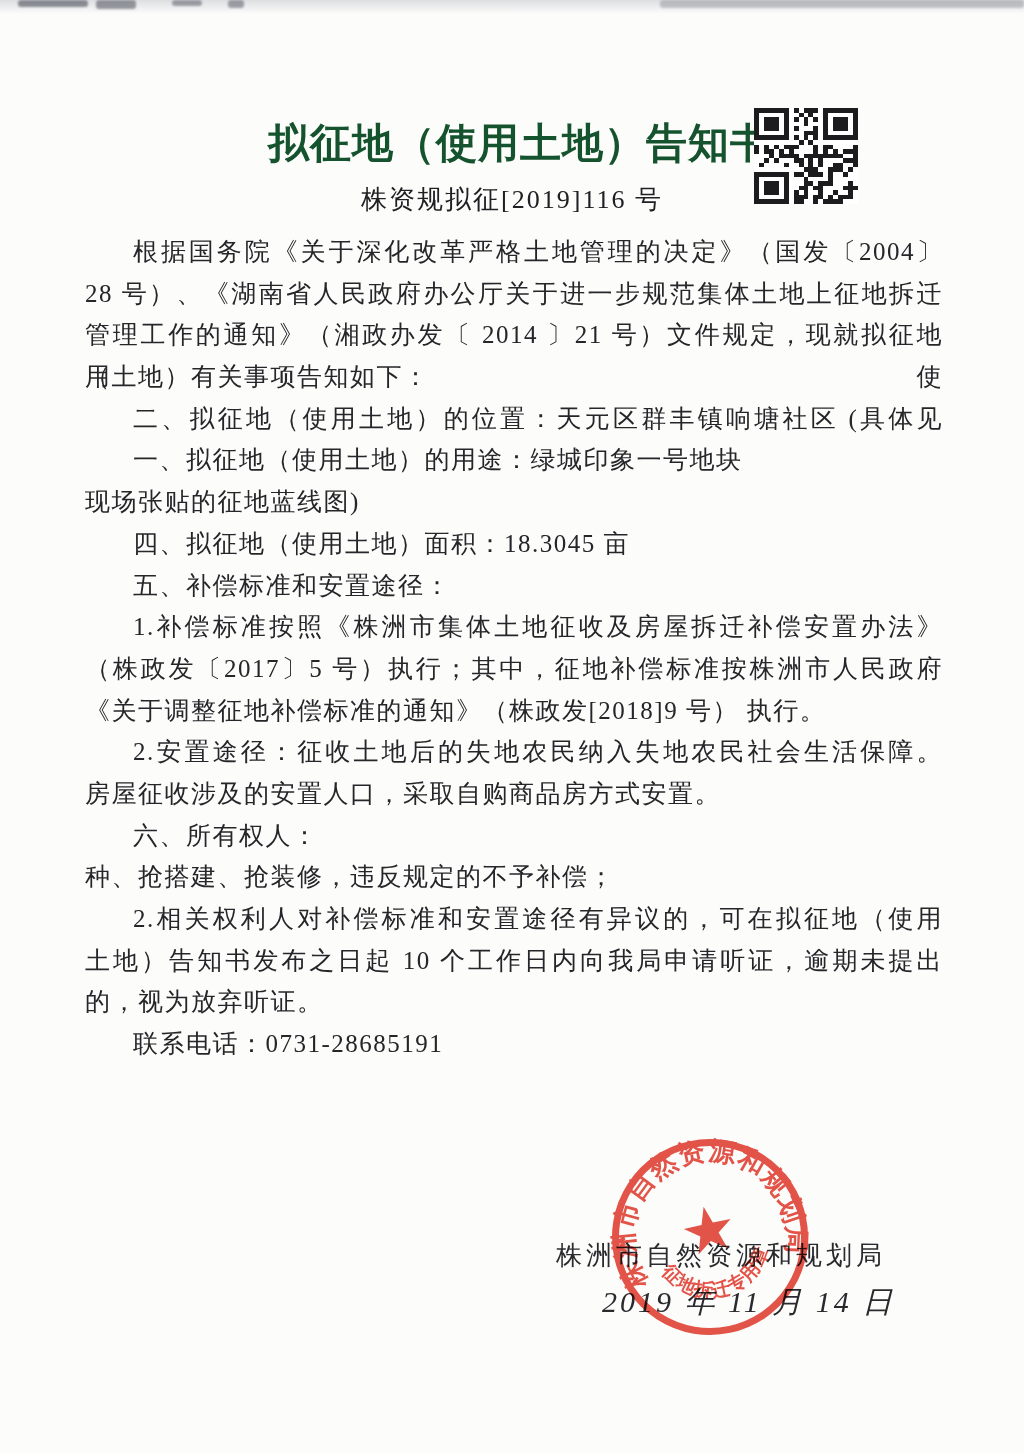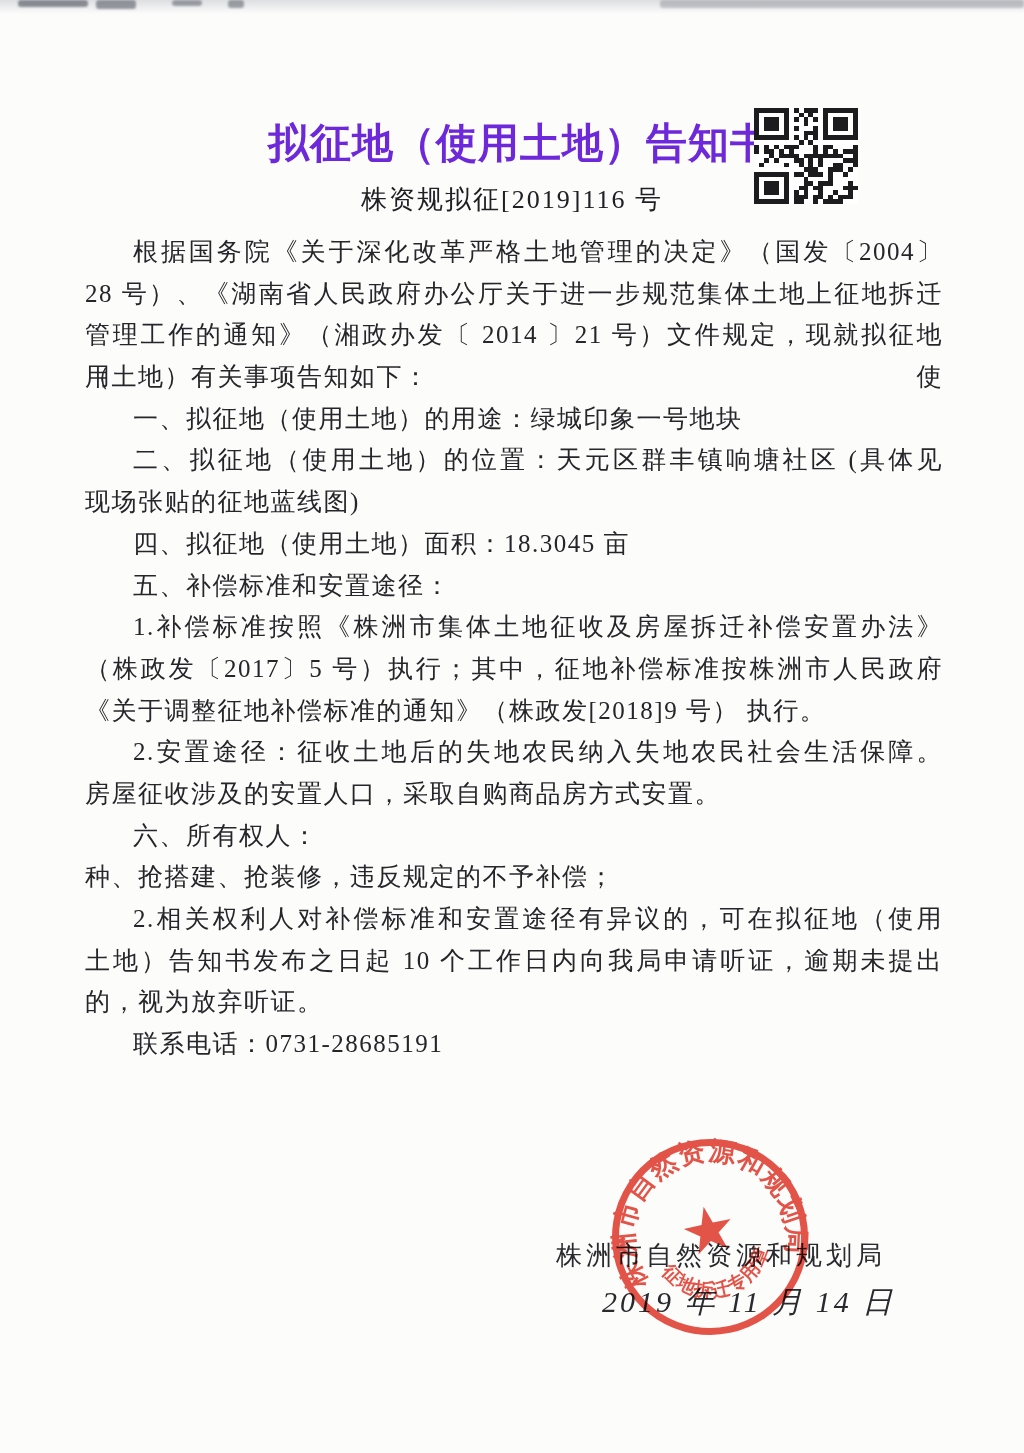--- a/index.html
+++ b/index.html
@@ -19,21 +19,21 @@
   }
   .smudge { position:absolute; background:#3c414c; border-radius:3px; filter:blur(1px); }
   .sm1 { left:18px;  top:0; width:70px; height:7px; opacity:.55; }
   .sm2 { left:96px;  top:0; width:40px; height:9px; opacity:.5; }
   .sm3 { left:172px; top:0; width:30px; height:6px; opacity:.45; }
   .sm4 { left:228px; top:0; width:16px; height:8px; opacity:.45; }
   .sm5 { left:660px; top:0; width:364px; height:8px; opacity:.25; }
 
   .title-wrap { position:absolute; left:0; top:116px; width:1024px; text-align:center; transform:translateX(8px); }
   .doc-title {
-    font-size:41px; font-weight:bold; letter-spacing:1px; color:#6d28d9;
+    font-size:41px; font-weight:bold; letter-spacing:1px; color:#14532d;
     display:inline-block;
   }
   .doc-number-wrap { position:absolute; left:0; top:182px; width:1024px; text-align:center; }
   .doc-number { font-size:26px; letter-spacing:2px; color:#202024; }
 
   .qr { position:absolute; left:754px; top:108px; width:104px; height:96px; background:#fff; }
   .qr svg { width:104px; height:96px; display:block; }
 
   .body-text { position:absolute; left:85px; top:231px; width:858px; }
   .line {
@@ -300,22 +300,22 @@
       <rect x="16" y="20" width="1" height="1" fill="#1c1c1f"></rect>
       <rect x="17" y="20" width="1" height="1" fill="#1c1c1f"></rect>
     </svg>
 </div>
 
 <div class="body-text">
     <div class="line ind full">根据国务院《关于深化改革严格土地管理的决定》（国发〔2004〕</div>
     <div class="line full">28 号）、《湖南省人民政府办公厅关于进一步规范集体土地上征地拆迁</div>
     <div class="line full">管理工作的通知》（湘政办发〔 2014 〕21 号）文件规定，现就拟征地（使</div>
     <div class="line">用土地）有关事项告知如下：</div>
+    <div class="line ind full">二、拟征地（使用土地）的位置：天元区群丰镇响塘社区 (具体见</div>
     <div class="line ind">一、拟征地（使用土地）的用途：绿城印象一号地块</div>
-    <div class="line ind full">二、拟征地（使用土地）的位置：天元区群丰镇响塘社区 (具体见</div>
     <div class="line">现场张贴的征地蓝线图)</div>
     <div class="line ind">四、拟征地（使用土地）面积：18.3045 亩</div>
     <div class="line ind">五、补偿标准和安置途径：</div>
     <div class="line ind full">1.补偿标准按照《株洲市集体土地征收及房屋拆迁补偿安置办法》</div>
     <div class="line full">（株政发〔2017〕5 号）执行；其中，征地补偿标准按株洲市人民政府</div>
     <div class="line">《关于调整征地补偿标准的通知》（株政发[2018]9 号） 执行。</div>
     <div class="line ind full">2.安置途径：征收土地后的失地农民纳入失地农民社会生活保障。</div>
     <div class="line">房屋征收涉及的安置人口，采取自购商品房方式安置。</div>
     <div class="line ind">六、所有权人：</div>
     <div class="line">种、抢搭建、抢装修，违反规定的不予补偿；</div>

